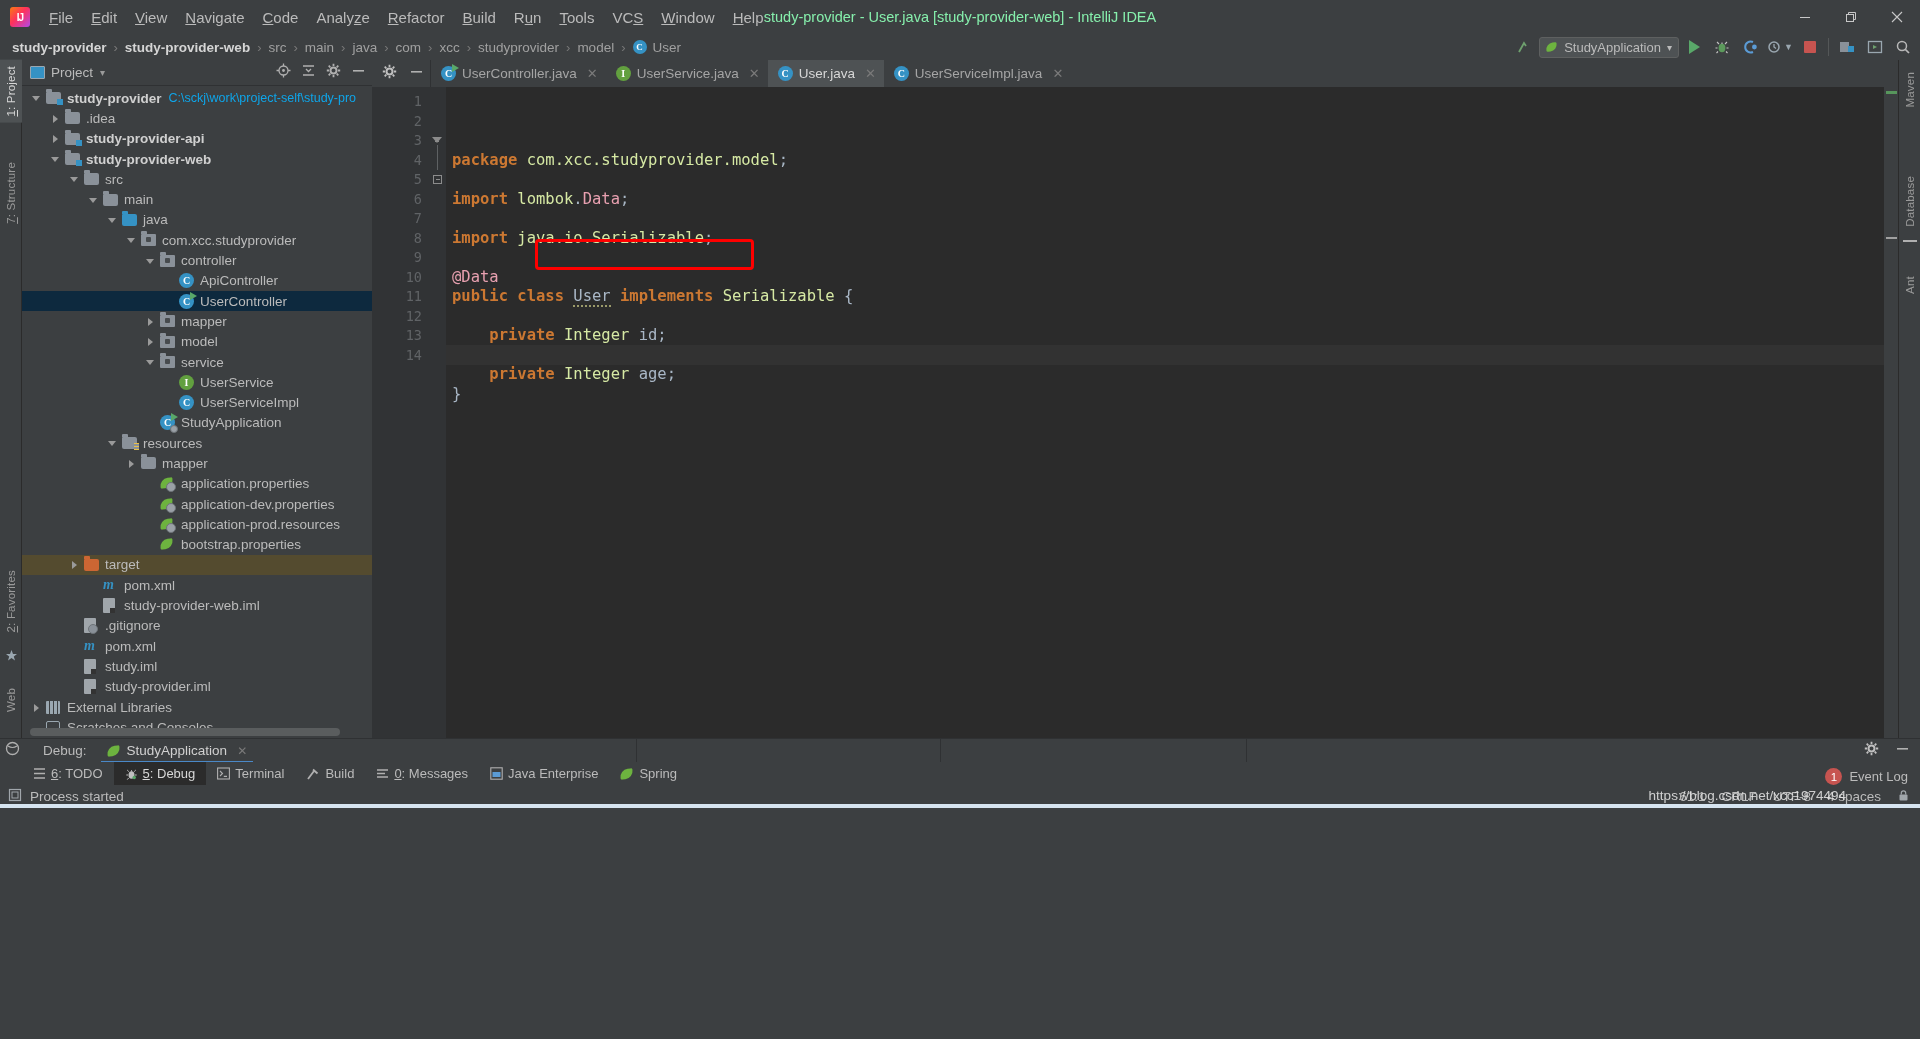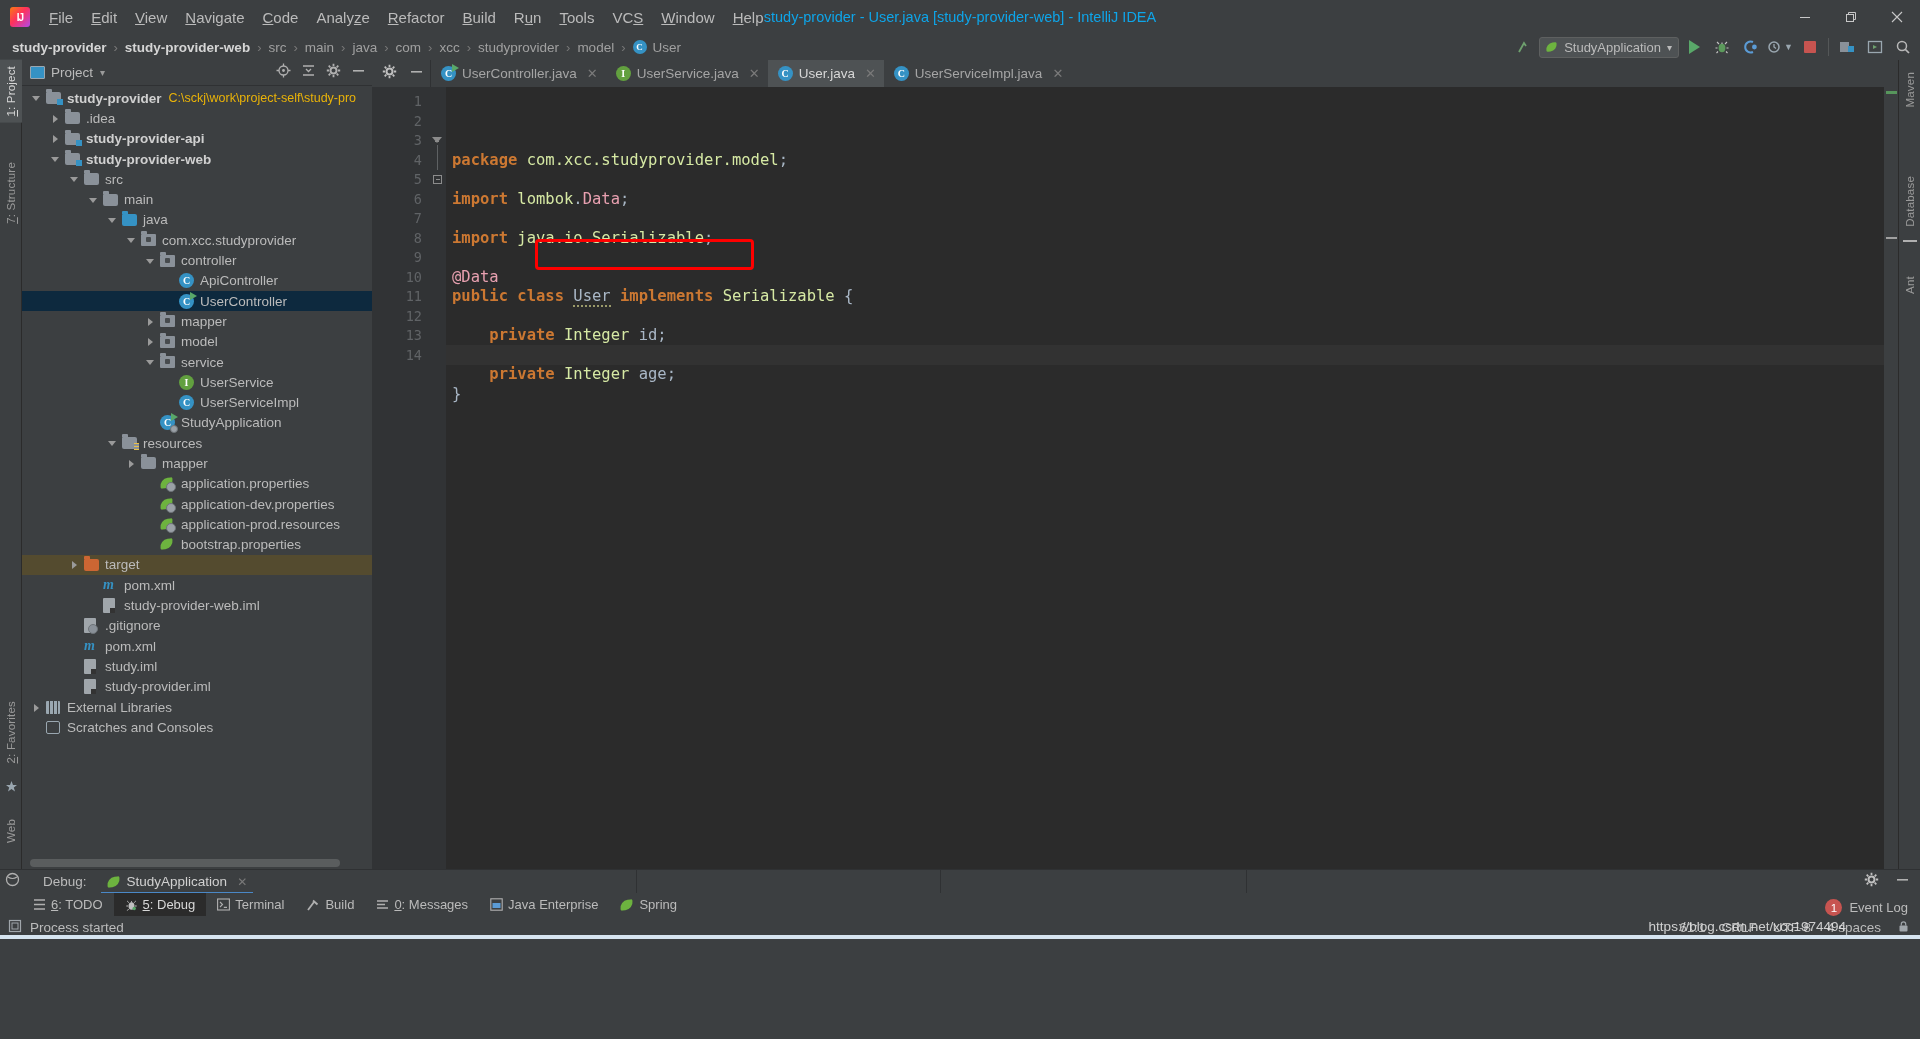--- a/index.html
+++ b/index.html
@@ -3,21 +3,21 @@
 <meta charset="utf-8">
 <style>
   * { box-sizing: border-box; margin: 0; padding: 0; }
   html, body {
     width: 1920px; height: 1039px;
     background: #3c3f41;
     font-family: "Liberation Sans", sans-serif;
     overflow: hidden;
     -webkit-font-smoothing: antialiased;
   }
-  #app { position: relative; width: 1920px; height: 939px; background:#3c3f41; }
+  #app { position: relative; width: 1920px; height: 808px; background:#3c3f41; }
 
   
   .titlebar {
     height: 34px; background:#3c3f41; display:flex; align-items:center;
     position:relative; border-bottom:0px;
   }
   .ij-logo {
     width:20px; height:20px; margin-left:10px; margin-right:10px;
     border-radius:3px; position:relative; flex:0 0 auto;
     background: linear-gradient(135deg,#f97a12 0%,#fe315d 45%,#b24ae8 100%);
@@ -29,21 +29,21 @@
   }
   .menubar { display:flex; align-items:center; height:34px; }
   .menu-item {
     padding:4px 9px; color:#bbbbbb; font-size:15px; cursor:default;
     white-space:nowrap;
   }
   .menu-item .mn { text-decoration: underline; }
   .win-title {
     position:absolute; left:0; right:0; top:0; height:34px;
     display:flex; align-items:center; justify-content:center;
-    color:#0ea5e9; font-size:14.5px; pointer-events:none;
+    color:#86efac; font-size:14.5px; pointer-events:none;
   }
   .win-ctrls { position:absolute; right:0; top:0; height:34px; display:flex; align-items:center; }
   .win-btn { width:46px; height:34px; display:flex; align-items:center; justify-content:center; color:#c8c8c8; }
 
   
   .navbar {
     height:26px; background:#3c3f41; display:flex; align-items:center;
     position:relative; padding-left:12px;
   }
   .crumb { color:#a9b7c6; font-size:13.5px; display:flex; align-items:center; white-space:nowrap; }
@@ -95,21 +95,21 @@
     content:""; position:absolute; left:4px; top:3px;
     border-left:5px solid #9a9a9a; border-top:4px solid transparent; border-bottom:4px solid transparent;
   }
   .arrow.d:after {
     content:""; position:absolute; left:2px; top:4.5px;
     border-top:5px solid #9a9a9a; border-left:4px solid transparent; border-right:4px solid transparent;
   }
   .ticon { width:16px; height:16px; flex:0 0 16px; margin-right:5px; position:relative; }
   .tlabel { color:#bbbbbb; }
   .tlabel.b { font-weight:bold; color:#d0d0d0; }
-  .tpath { color:#eab308; font-size:12.5px; margin-left:7px; }
+  .tpath { color:#0ea5e9; font-size:12.5px; margin-left:7px; }
   .hscroll {
     position:absolute; left:8px; bottom:2px; width:330px; height:8px;
     background:transparent;
   }
   .hscroll i { display:block; width:310px; height:8px; background:#5a5d5e; border-radius:4px; }
 
   
   .editor { flex:1; display:flex; flex-direction:column; background:#2b2b2b; position:relative; min-width:0; }
   .tabsrow { height:27px; background:#3c3f41; display:flex; align-items:stretch; }
   .tab-tools { display:flex; align-items:center; padding:0 6px 0 10px; gap:12px; border-right:1px solid #2f3133; }

